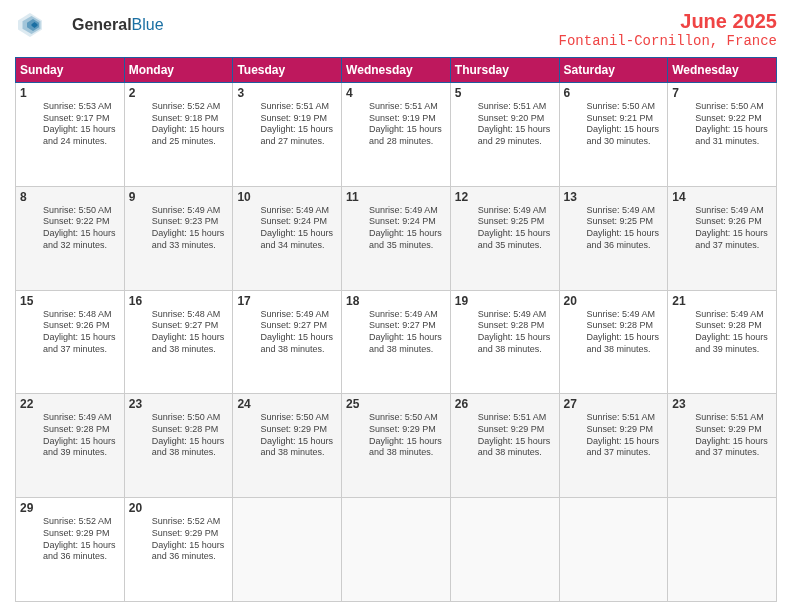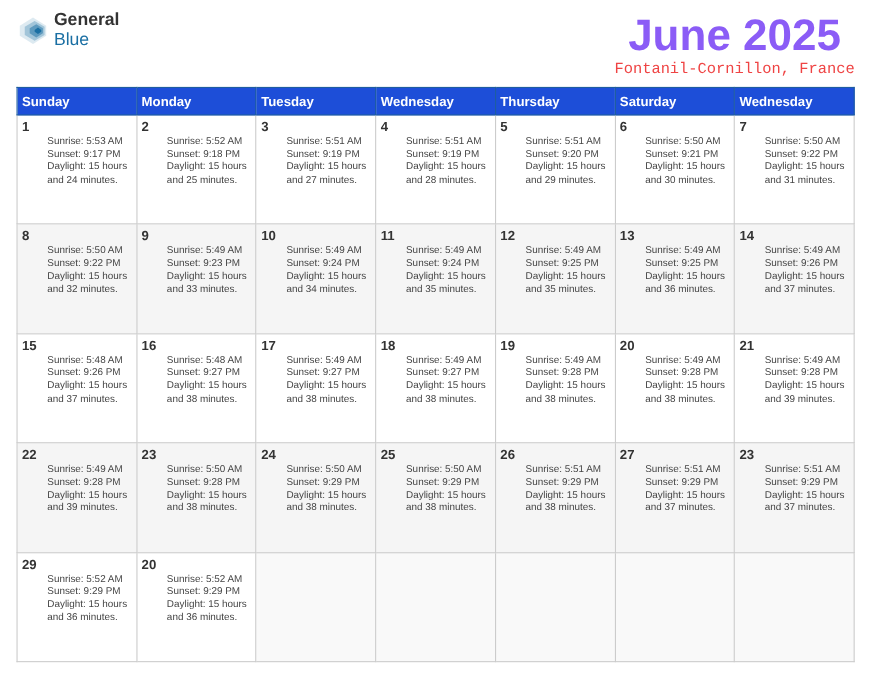--- a/index.html
+++ b/index.html
@@ -23,60 +23,60 @@
       align-items: flex-start;
       margin-bottom: 8px;
     }
     .logo {
       display: flex;
       align-items: center;
       gap: 4px;
     }
     .logo-text {
       display: flex;
-      flex-direction: column;
+      flex-direction: row;
       line-height: 1.1;
+      margin-left: 23px;
     }
     .logo-general {
       font-size: 16px;
       font-weight: bold;
       color: #333;
     }
     .logo-blue {
       font-size: 16px;
       font-weight: normal;
       color: #1a6fa3;
     }
     .logo-icon {
       width: 30px;
       height: 30px;
     }
     .title-block {
       text-align: right;
     }
     .month-title {
-      font-size: 40px;
-      font-weight: bold;
-      color: #8b5cf6;
-      text-align: center;
+      font-size: 20px;
+      font-weight: bold;
+      color: #ef4444;
     }
     .location {
       font-size: 14px;
       color: #ef4444;
       font-family: Liberation Mono, monospace;
     }
     .calendar {
       flex: 1;
       border: 1px solid #ccc;
       border-collapse: collapse;
       width: 100%;
       table-layout: fixed;
     }
     .calendar thead tr th {
-      background-color: #1d4ed8;
+      background-color: #be185d;
       color: white;
       font-size: 12px;
       font-weight: bold;
       padding: 5px 4px;
       border: 1px solid #1e5da0;
       text-align: left;
     }
     .calendar tbody tr td {
       border: 1px solid #ccc;
       vertical-align: top;

